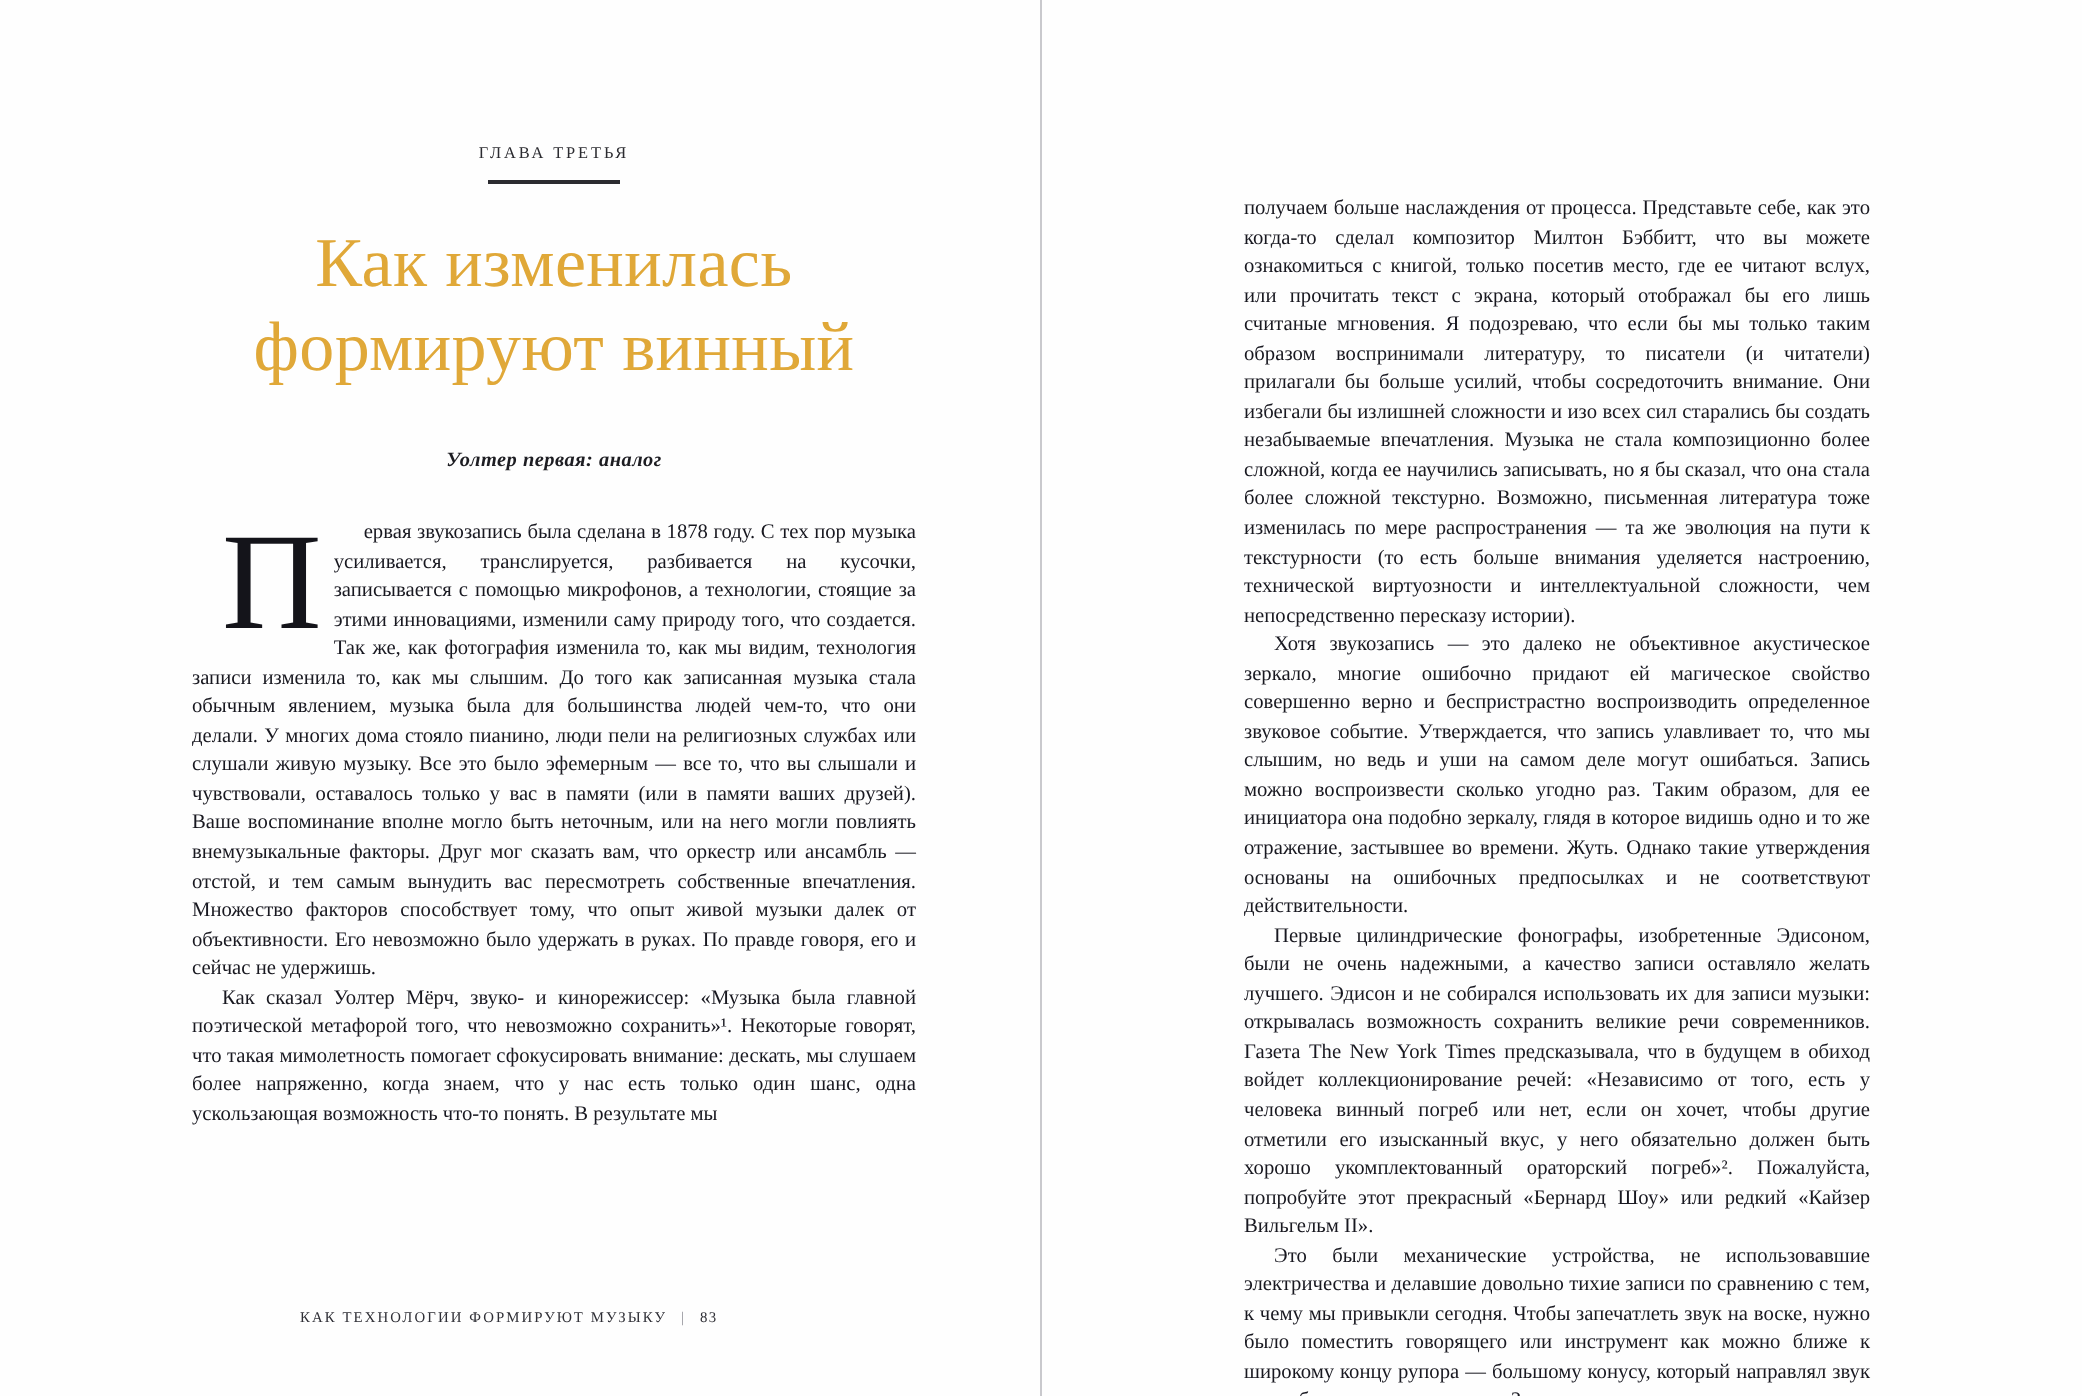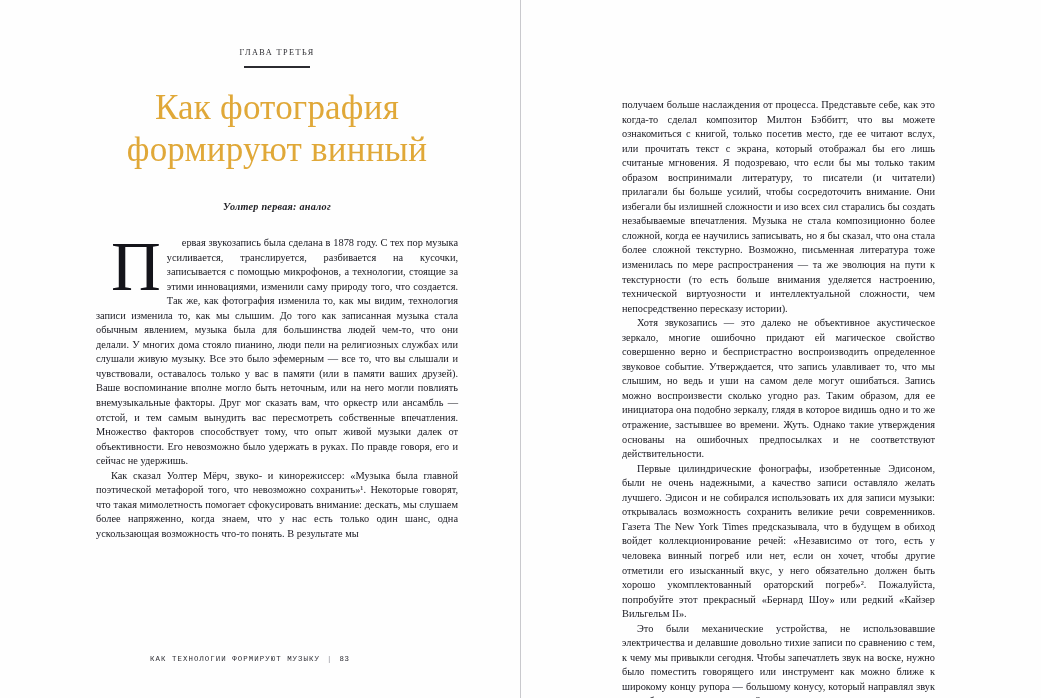--- a/index.html
+++ b/index.html
@@ -38,21 +38,21 @@
     height: 698px;
     box-sizing: border-box;
   }
 
   .page-left  { padding: 0 62px 0 96px; }
   .page-right { padding: 0 105px 0 70px; }
 
   
   .chapter-label {
     margin: 0;
-    padding-top: 48px;
+    padding-top: 72px;
     text-align: center;
     font-size: 8.2px;
     letter-spacing: 1.45px;
     font-variant: small-caps;
     text-transform: uppercase;
     color: #2b2b30;
     font-family: "Liberation Serif", serif;
   }
   .rule {
     width: 66px;
@@ -117,21 +117,20 @@
 
   
   .footer {
     position: absolute;
     bottom: 35px;
     font-size: 7.4px;
     letter-spacing: 1.05px;
     text-transform: uppercase;
     color: #2e2e35;
     white-space: nowrap;
-    font-family: Liberation Mono, monospace;
   }
   .footer-left  { left: 150px; }
   .footer .sep {
     display: inline-block;
     padding: 0 7px;
     color: #8b8b93;
   }
   .footer .pageno { letter-spacing: 0.6px; }
 </style>
 </head>
@@ -141,21 +140,21 @@
 
   <div class="gutter-line"></div>
 
   <div class="page page-left">
 
     <div class="chapter-label">ГЛАВА ТРЕТЬЯ</div>
 
     <div class="rule"></div>
 
     <h1 class="chapter-title">
-      <span>Как фотография</span>
+      <span>Как изменилась</span>
       <span class="l2">формируют винный</span>
     </h1>
 
     <div class="part-label">Уолтер первая: аналог</div>
 
     <div class="body-col">
       <p class="dropcap-para"><span class="dropcap">П</span><span>ервая звукозапись была сделана в 1878 году. С тех пор музыка усиливается, транслируется, разбивается на кусочки, записывается с помощью микрофонов, а технологии, стоящие за этими инновациями, изменили саму природу того, что создается. Так же, как фотография изменила то, как мы видим, технология записи изменила то, как мы слышим. До того как записанная музыка стала обычным явлением, музыка была для большинства людей чем-то, что они делали. У многих дома стояло пианино, люди пели на религиозных службах или слушали живую музыку. Все это было эфемерным — все то, что вы слышали и чувствовали, оставалось только у вас в памяти (или в памяти ваших друзей). Ваше воспоминание вполне могло быть неточным, или на него могли повлиять внемузыкальные факторы. Друг мог сказать вам, что оркестр или ансамбль — отстой, и тем самым вынудить вас пересмотреть собственные впечатления. Множество факторов способствует тому, что опыт живой музыки далек от объективности. Его невозможно было удержать в руках. По правде говоря, его и сейчас не удержишь.</span></p>
       <p><span>Как сказал Уолтер Мёрч, звуко- и кинорежиссер: «Музыка была главной поэтической метафорой того, что невозможно сохранить»¹. Некоторые говорят, что такая мимолетность помогает сфокусировать внимание: дескать, мы слушаем более напряженно, когда знаем, что у нас есть только один шанс, одна ускользающая возможность что-то понять. В результате мы</span></p>
     </div>
 

